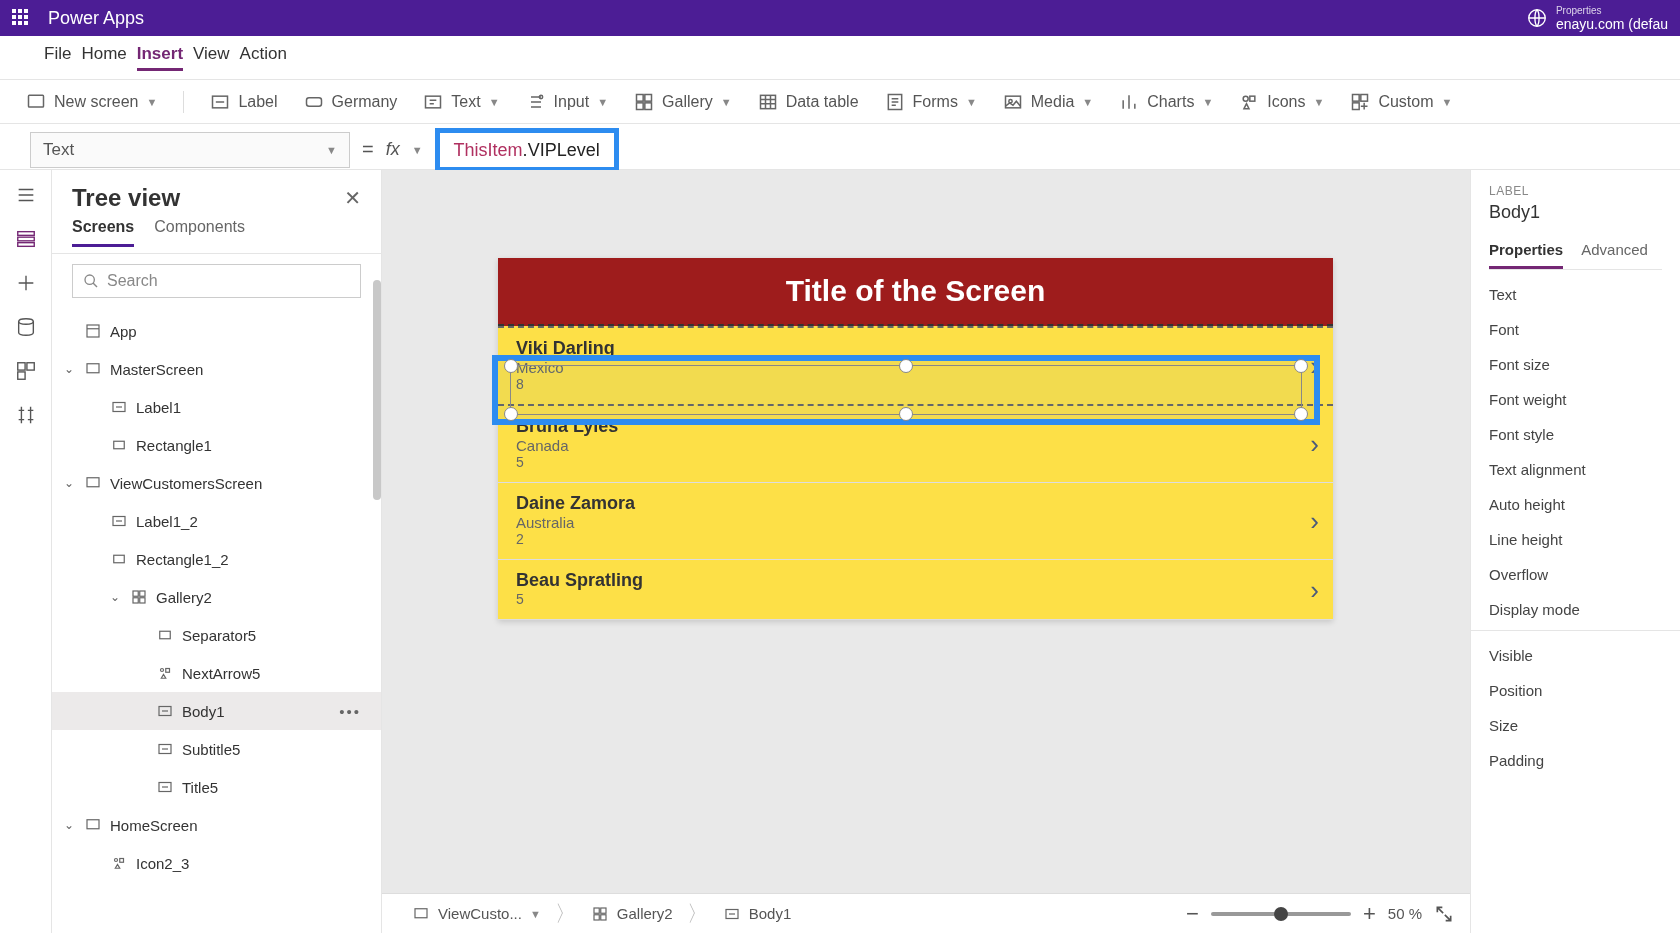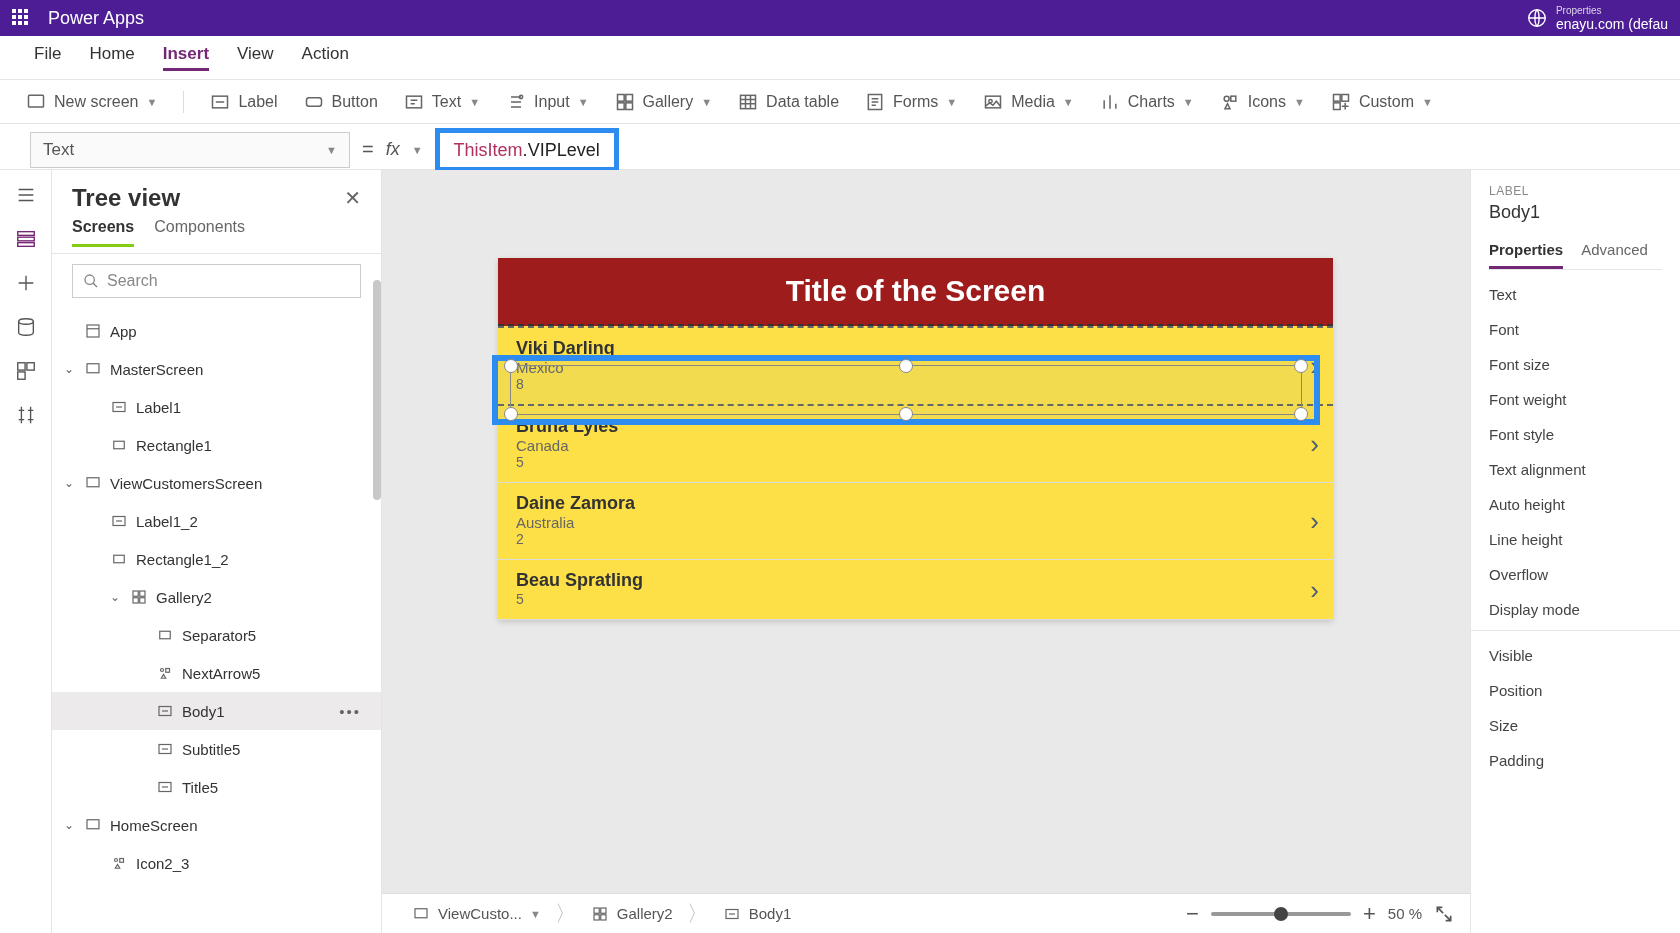--- a/index.html
+++ b/index.html
@@ -10,21 +10,21 @@
 .topbar-left { display:flex; align-items:center; gap:18px; }
 .waffle { width:18px; height:18px; display:grid; grid-template-columns:repeat(3,4px); grid-template-rows:repeat(3,4px); gap:2px; }
 .waffle span { background:#fff; }
 .app-title { font-size:18px; font-weight:500; }
 .topbar-right { display:flex; align-items:center; gap:8px; font-size:13px; }
 .env-label { font-size:10px; opacity:.8; display:block; }
 .env-name { font-size:14px; }
 
 
 .menubar { height:44px; display:flex; align-items:center; padding:0 34px; gap:28px; border-bottom:1px solid #e5e5e5; justify-content:space-between; }
-.menubar-left { display:flex; gap:28px; }
+.menubar-left { display:flex; gap:10px;margin-left:10px; }
 .menu-item { font-size:17px; color:#333; cursor:pointer; }
 .menu-item.active { color:#742774; font-weight:600; border-bottom:3px solid #742774; padding-bottom:4px; }
 .menubar-right { display:flex; align-items:center; gap:20px; color:#666; font-size:16px; }
 .status-text { margin-right:6px; }
 .icon-svg { width:22px; height:22px; stroke:#666; fill:none; stroke-width:1.5; }
 .divider { width:1px; height:22px; background:#ccc; }
 
 
 .ribbon { height:44px; display:flex; align-items:center; padding:0 26px; gap:26px; border-bottom:1px solid #e5e5e5; color:#555; font-size:16px; }
 .rb-item { display:flex; align-items:center; gap:8px; cursor:pointer; }
@@ -46,21 +46,21 @@
 .rail-icon { width:22px; height:22px; stroke:#555; fill:none; stroke-width:1.5; cursor:pointer; }
 .rail-icon.active { stroke:#742774; }
 
 
 .tree-panel { width:330px; border-right:1px solid #e5e5e5; display:flex; flex-direction:column; position:relative; }
 .tree-head { display:flex; justify-content:space-between; align-items:center; padding:14px 20px 6px; }
 .tree-title { font-size:24px; font-weight:600; color:#333; }
 .close { font-size:20px; color:#666; cursor:pointer; }
 .tree-tabs { display:flex; gap:20px; padding:0 20px 6px; border-bottom:1px solid #e5e5e5; }
 .tree-tab { font-size:16px; color:#666; padding-bottom:8px; cursor:pointer; }
-.tree-tab.active { color:#333; font-weight:600; border-bottom:3px solid #84cc16; }
+.tree-tab.active { color:#333; font-weight:600; border-bottom:3px solid #4c1d95; }
 .search-wrap { padding:10px 20px; }
 .search { height:34px; border:1px solid #ccc; display:flex; align-items:center; padding:0 10px; gap:8px; color:#888; }
 .tree-body { flex:1; overflow:auto; padding:4px 0 10px; }
 .tree-row { display:flex; align-items:center; height:38px; padding:0 12px; gap:8px; font-size:15px; color:#333; cursor:pointer; }
 .tree-row.selected { background:#eceaea; }
 .tree-row .more { margin-left:auto; margin-right:8px; color:#666; letter-spacing:2px; }
 .indent2 { padding-left:58px; }
 .indent4 { padding-left:104px; }
 .caret { width:12px; color:#666; font-size:12px; }
 .node-icon { width:18px; height:18px; display:inline-flex; align-items:center; justify-content:center; }
@@ -166,21 +166,21 @@
         </svg>
       </span>
       <span>Label</span>
     </div>
     <div class="rb-item">
       <span class="rb-icon">
         <svg width="20" height="20" viewBox="0 0 24 24" fill="none" stroke="#666" stroke-width="1.8">
           <rect x="3" y="7" width="18" height="10" rx="3"></rect>
         </svg>
       </span>
-      <span>Button</span>
+      <span>Germany</span>
     </div>
     <div class="rb-item">
       <span class="rb-icon">
         <svg width="20" height="20" viewBox="0 0 24 24" fill="none" stroke="#666" stroke-width="1.8">
           <rect x="3" y="5" width="18" height="14"></rect>
           <path d="M8 10h8M8 14h5"></path>
         </svg>
       </span>
       <span>Text</span>
       <span class="chev-down">▼</span>

